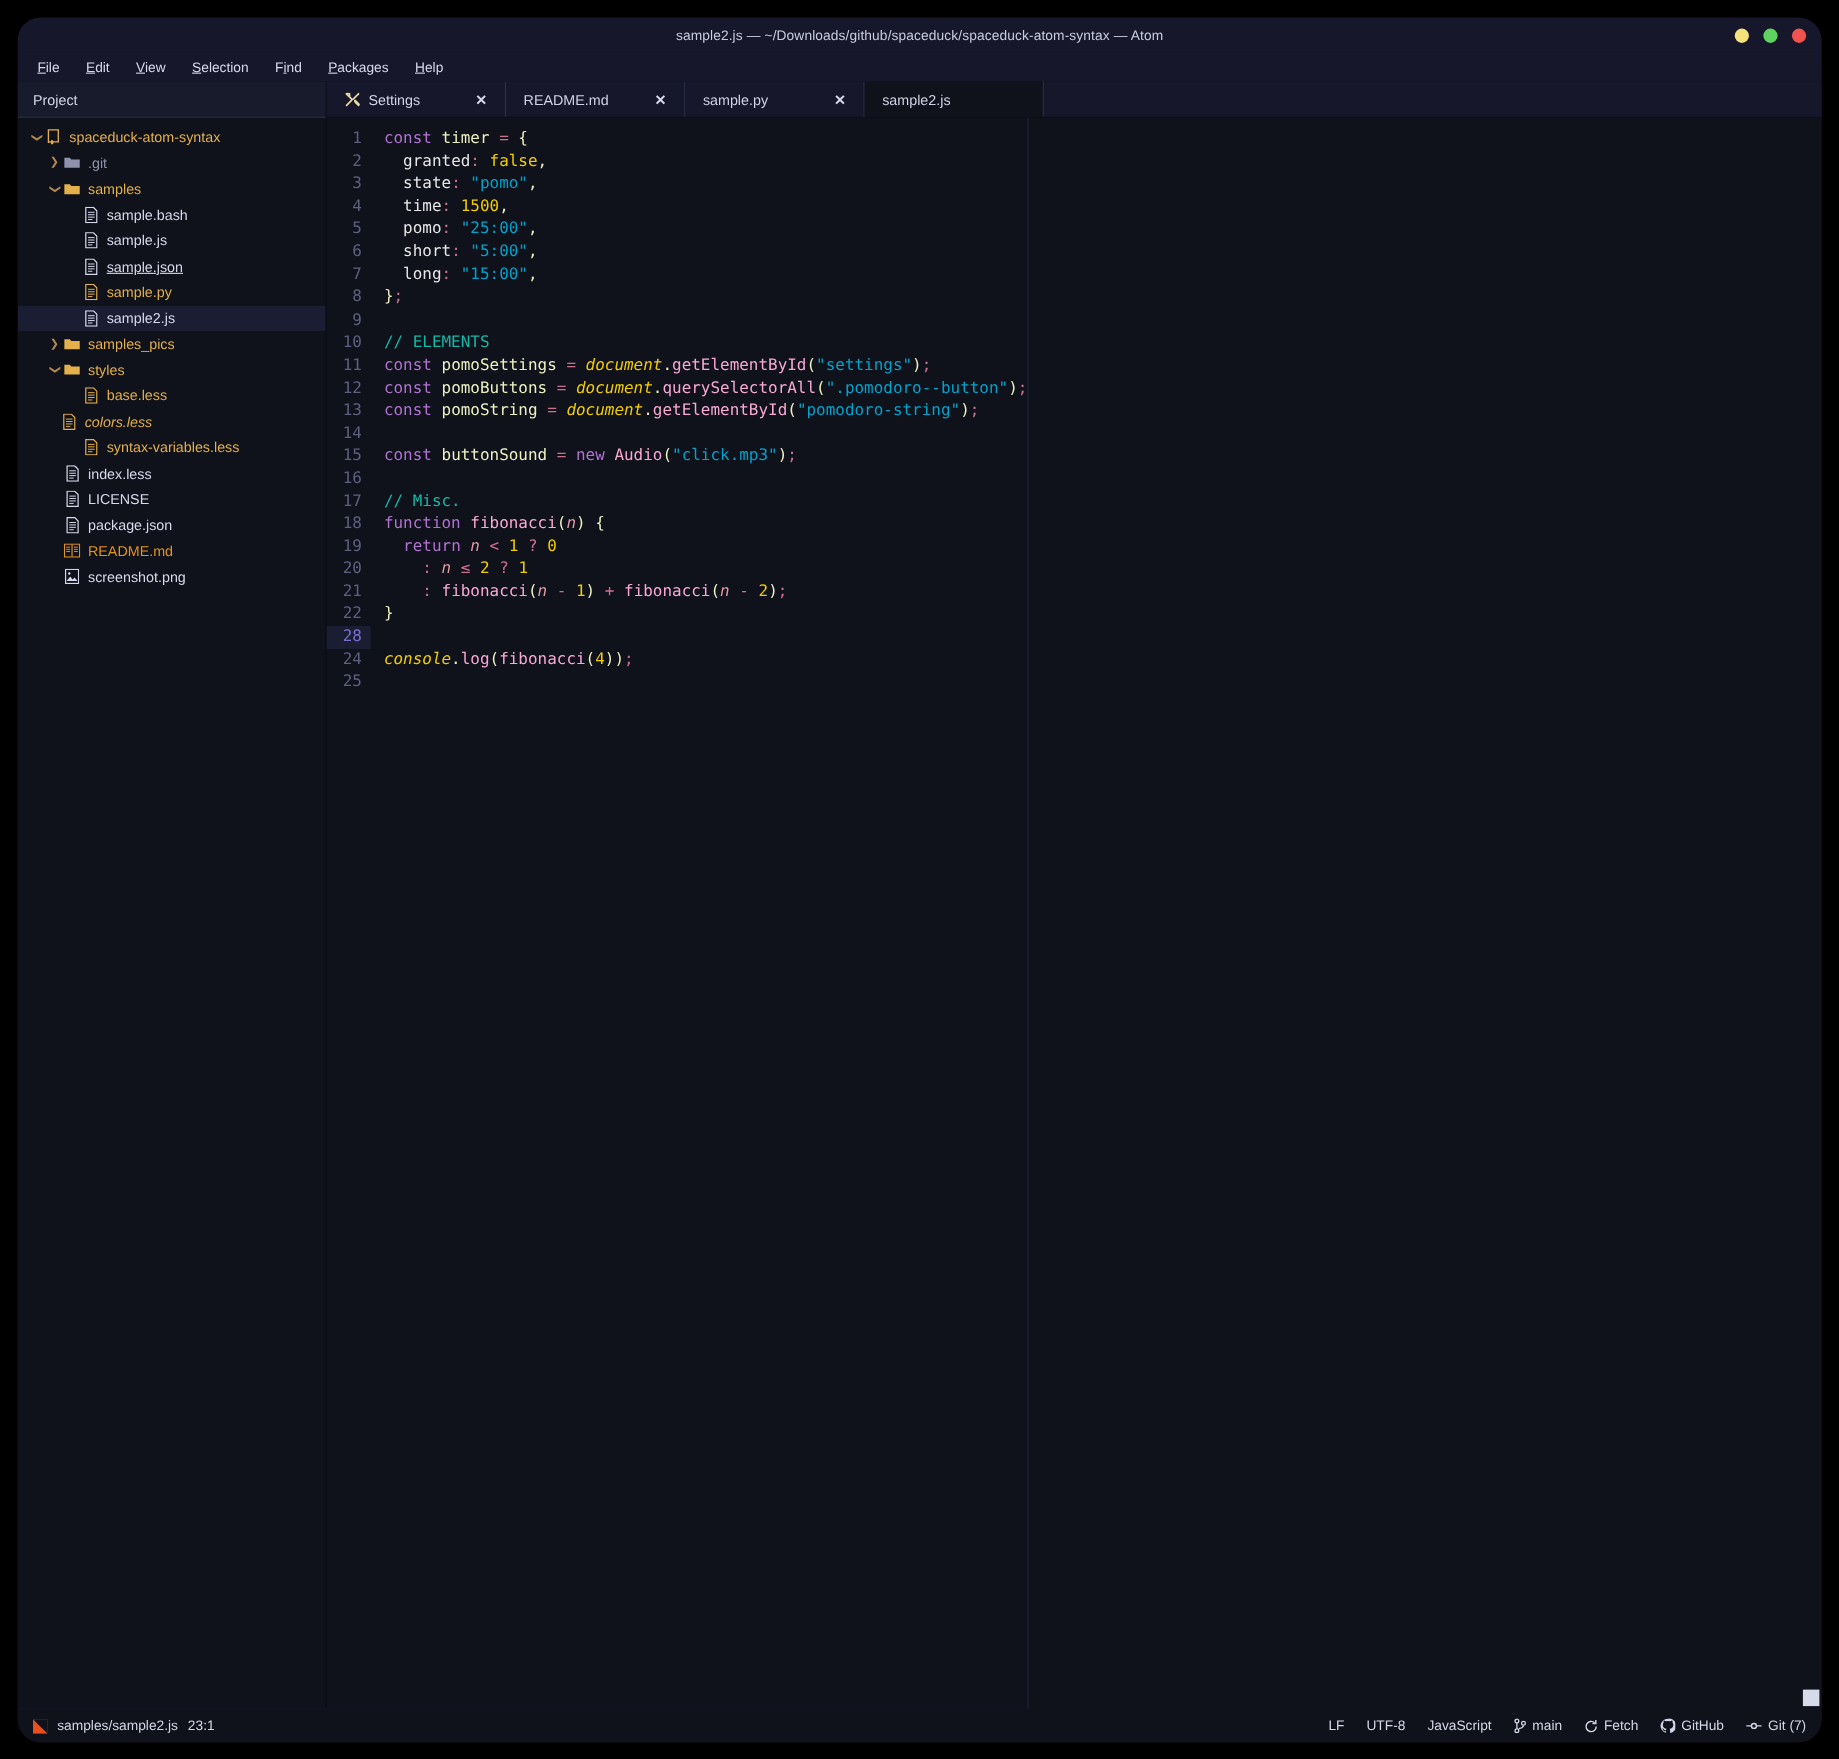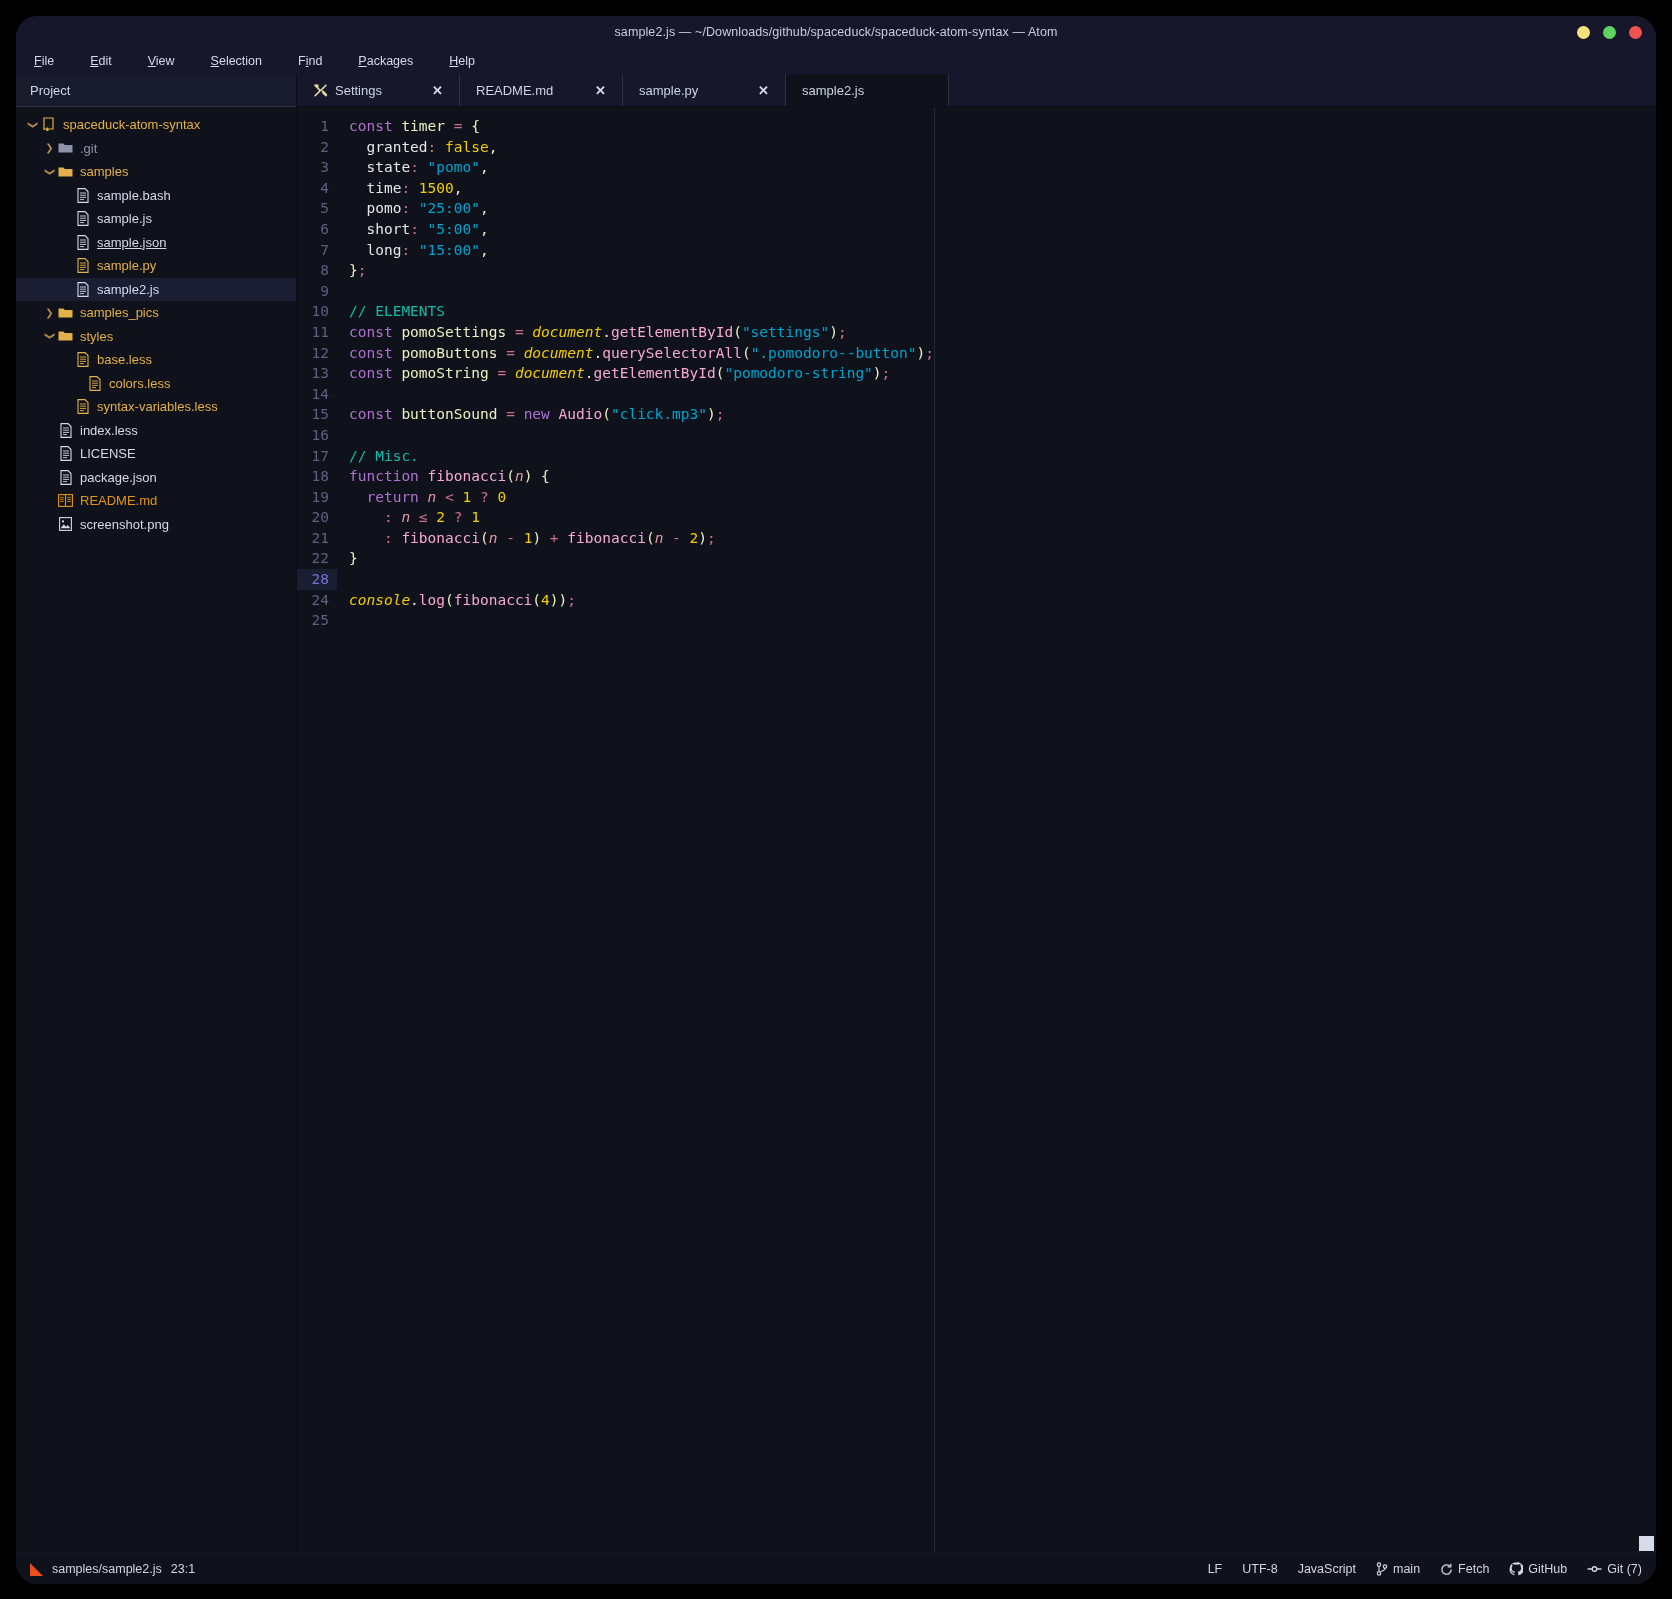--- a/index.html
+++ b/index.html
@@ -58,21 +58,21 @@
   }
 
   
   #menu-bar {
     height: 26px;
     min-height: 26px;
     background: #16172a;
     display: flex;
     align-items: center;
     padding-left: 14px;
-    gap: 28px;
+    gap: 16px;
   }
   .menu-item {
     font-size: 12.5px;
     color: #d6d9ea;
     padding: 2px 4px;
     cursor: default;
     white-space: nowrap;
   }
   .menu-item u { text-decoration: underline; }
 
@@ -418,21 +418,21 @@
           <div class="tree-row" style="padding-left: 44px;">
             <span class="twisty none">❯</span>
             <span class="tree-icon">
               <svg width="12" height="15" viewBox="0 0 12 15">
                 <path d="M1 0.6h7l3 3v10.8H1z" fill="none" stroke="#e3b04b" stroke-width="1.1"></path>
                 <path d="M3 5h6M3 7.2h6M3 9.4h6M3 11.6h4" stroke="#e3b04b" stroke-width="0.9"></path>
               </svg>
             </span>
             <span class="tree-label" style="color: rgb(227, 176, 75);">base.less</span>
           </div>
-          <div class="tree-row" style="padding-left: 56px;">
+          <div class="tree-row" style="padding-left: 24px; font-style: italic;">
             <span class="twisty none">❯</span>
             <span class="tree-icon">
               <svg width="12" height="15" viewBox="0 0 12 15">
                 <path d="M1 0.6h7l3 3v10.8H1z" fill="none" stroke="#e3b04b" stroke-width="1.1"></path>
                 <path d="M3 5h6M3 7.2h6M3 9.4h6M3 11.6h4" stroke="#e3b04b" stroke-width="0.9"></path>
               </svg>
             </span>
             <span class="tree-label" style="color: rgb(227, 176, 75);">colors.less</span>
           </div>
           <div class="tree-row" style="padding-left: 44px;">

